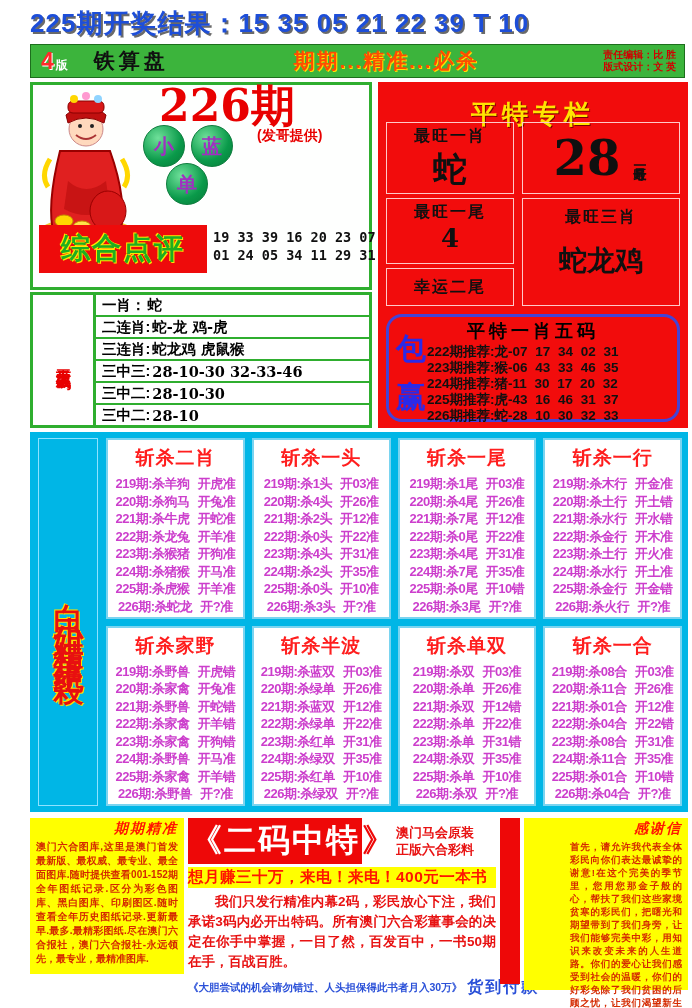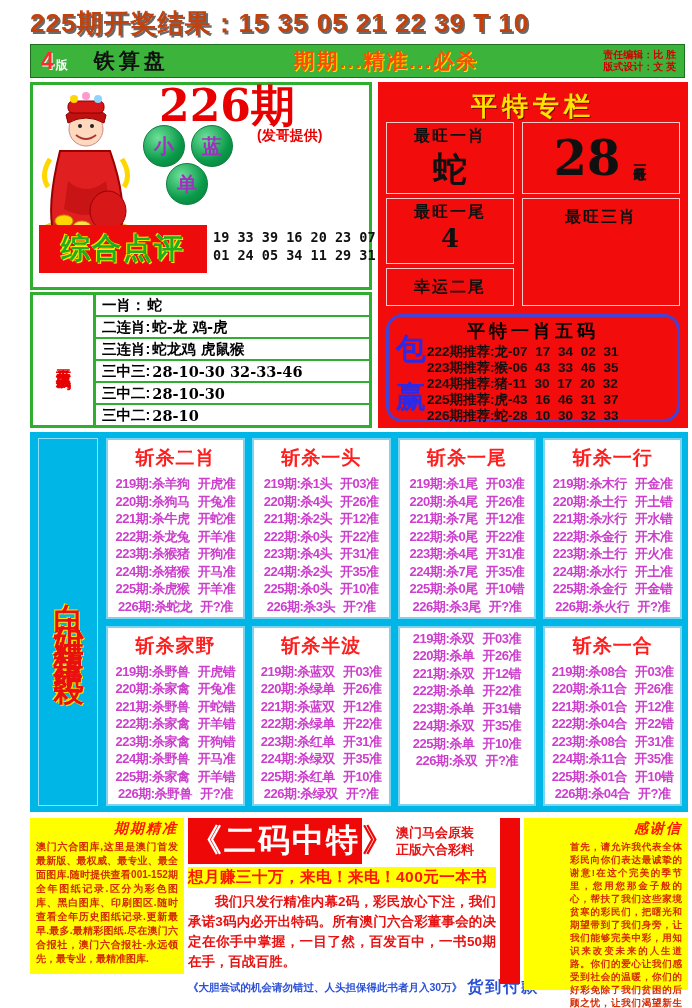--- a/index.html
+++ b/index.html
@@ -1,21 +1,21 @@
 <!DOCTYPE html>
 <html><head>
 <meta charset="utf-8">
 <style>
   html,body {margin:0; padding:0; background:#fff;}
   #page {position:relative; width:692px; height:1008px; background:#ffffff; overflow:hidden;
          font-family:"Liberation Sans","DejaVu Sans",sans-serif;}
 
   
   .top-title {position:absolute; left:30px; top:6px; font-size:26px; font-weight:900;
-              color:#c2410c; text-shadow:2px 2px 0 #6a6a6a; letter-spacing:1px; white-space:nowrap;}
+              color:#1d4ed8; text-shadow:2px 2px 0 #6a6a6a; letter-spacing:1px; white-space:nowrap;}
 
   
   .header-bar {position:absolute; left:30px; top:44px; width:655px; height:34px; background:#3cb43c;
                border:1px solid #1d6e1d; box-sizing:border-box; display:flex; align-items:center;}
   .ed-num {color:#ff2a2a; font-size:23px; font-weight:900; margin-left:10px; text-shadow:1px 1px 0 #ffffff;}
   .ed-suf {color:#ffffff; font-size:12px; font-weight:bold; margin:8px 0 0 2px;}
   .paper-name {color:#101010; font-size:21px; font-weight:900; margin-left:26px; letter-spacing:4px;}
   .slogan {flex:1; text-align:center; color:#ff4d00; font-size:21px; font-weight:900; letter-spacing:2px;
            text-shadow:1px 1px 0 #ffe000;}
   .credits {margin-right:8px; color:#d00000; font-size:10px; line-height:12px; font-weight:bold; text-align:left;}
@@ -51,21 +51,21 @@
   .win-rows {flex:1; display:flex; flex-direction:column;}
   .win-row {flex:1; display:flex; align-items:center; padding-left:6px; border-bottom:2px solid #2fae2f;
             font-size:14.5px; white-space:nowrap;}
   .win-row:last-child {border-bottom:none;}
   .win-label {font-weight:900; color:#000;}
   .win-value {color:#000; margin-left:2px; font-family:"DejaVu Serif","Liberation Serif",serif; font-weight:bold;}
 
   
   .pt-panel {position:absolute; left:378px; top:82px; width:310px; height:346px; background:#f20c0c;}
   .pt-title {text-align:center; color:#ffe400; font-size:26px; font-weight:900; letter-spacing:5px;
-             padding-top:7px; text-shadow:1px 1px 0 #7a0000;}
+             padding-top:15px; text-shadow:1px 1px 0 #7a0000;}
   .pt-box {position:absolute; border:1px solid #ffc9c9; box-sizing:border-box; text-align:center; color:#101010;}
   .pt-label {font-size:16px; font-weight:900; letter-spacing:2px; margin-top:3px;}
   .pt-value {font-family:"DejaVu Serif","Liberation Serif",serif; font-weight:bold;}
   .pt-a {left:8px; top:40px; width:128px; height:72px;}
   .pt-a .pt-value {font-size:34px; margin-top:0;}
   .pt-b {left:144px; top:40px; width:158px; height:72px; display:flex; align-items:center; justify-content:center;}
   .pt-num {font-size:48px; font-family:"DejaVu Serif","Liberation Serif",serif; font-weight:bold;}
   .pt-vlabel {writing-mode:vertical-rl; text-orientation:upright; font-size:13px; font-weight:900; margin-left:10px;}
   .pt-c {left:8px; top:116px; width:128px; height:66px;}
   .pt-c .pt-value {font-size:26px;}
@@ -213,20 +213,21 @@
     <div class="pt-box pt-b">
       <span class="pt-num">28</span>
       <span class="pt-vlabel">最旺一号</span>
     </div>
     <div class="pt-box pt-c">
       <div class="pt-label">最旺一尾</div>
       <div class="pt-value">4</div>
     </div>
     <div class="pt-box pt-d">
       <div class="pt-label">最旺三肖</div>
+      <div class="pt-value">蛇龙鸡</div>
     </div>
     <div class="pt-box pt-e">
       <div class="pt-label">幸运二尾</div>
     </div>
     <div class="fc-box">
       <span class="fc-bao">包</span>
       <span class="fc-ying">赢</span>
       <div class="fc-title">平特一肖五码</div>
       <div class="fc-rows">
           <div class="fcrow">222期推荐:龙-07 17 34 02 31</div>
@@ -315,20 +316,21 @@
             <div class="krow">220期:杀绿单 开26准</div>
             <div class="krow">221期:杀蓝双 开12准</div>
             <div class="krow">222期:杀绿单 开22准</div>
             <div class="krow">223期:杀红单 开31准</div>
             <div class="krow">224期:杀绿双 开35准</div>
             <div class="krow">225期:杀红单 开10准</div>
             <div class="krow">226期:杀绿双 开?准</div>
           </div>
       </div>
       <div class="kbox">
+        <div class="ktitle">斩杀单双</div>
         <div>
             <div class="krow">219期:杀双 开03准</div>
             <div class="krow">220期:杀单 开26准</div>
             <div class="krow">221期:杀双 开12错</div>
             <div class="krow">222期:杀单 开22准</div>
             <div class="krow">223期:杀单 开31错</div>
             <div class="krow">224期:杀双 开35准</div>
             <div class="krow">225期:杀单 开10准</div>
             <div class="krow">226期:杀双 开?准</div>
           </div>

